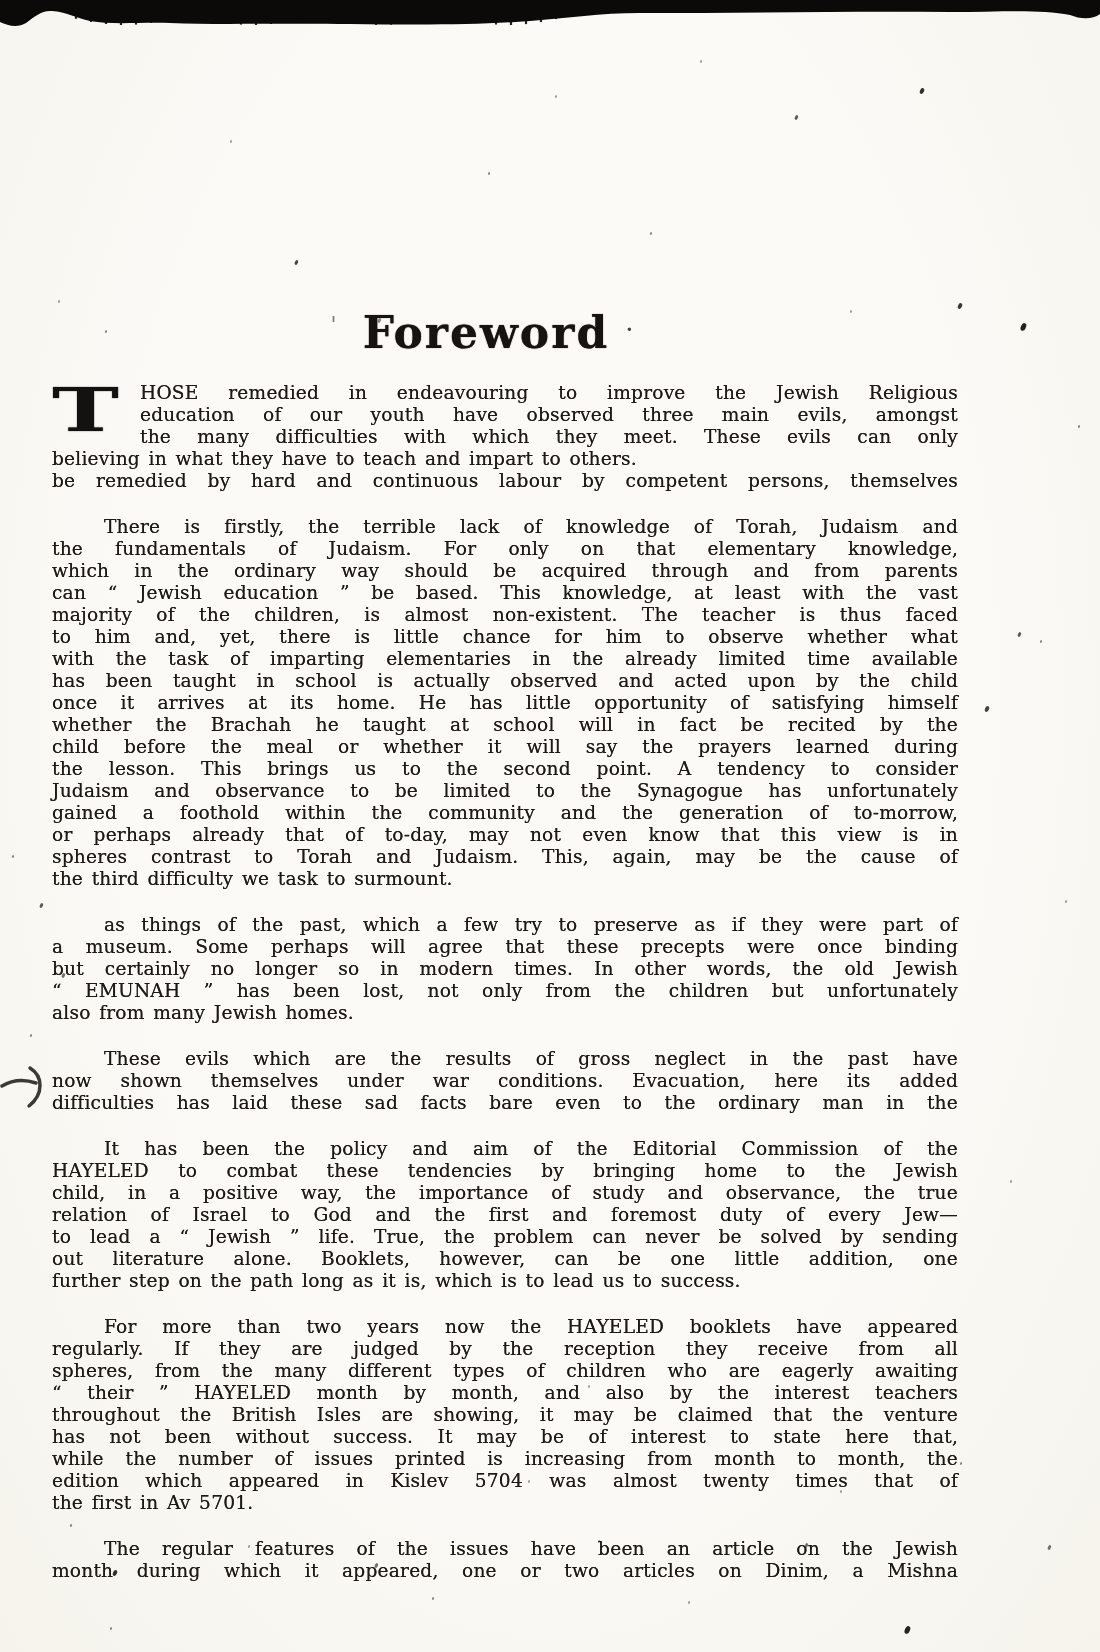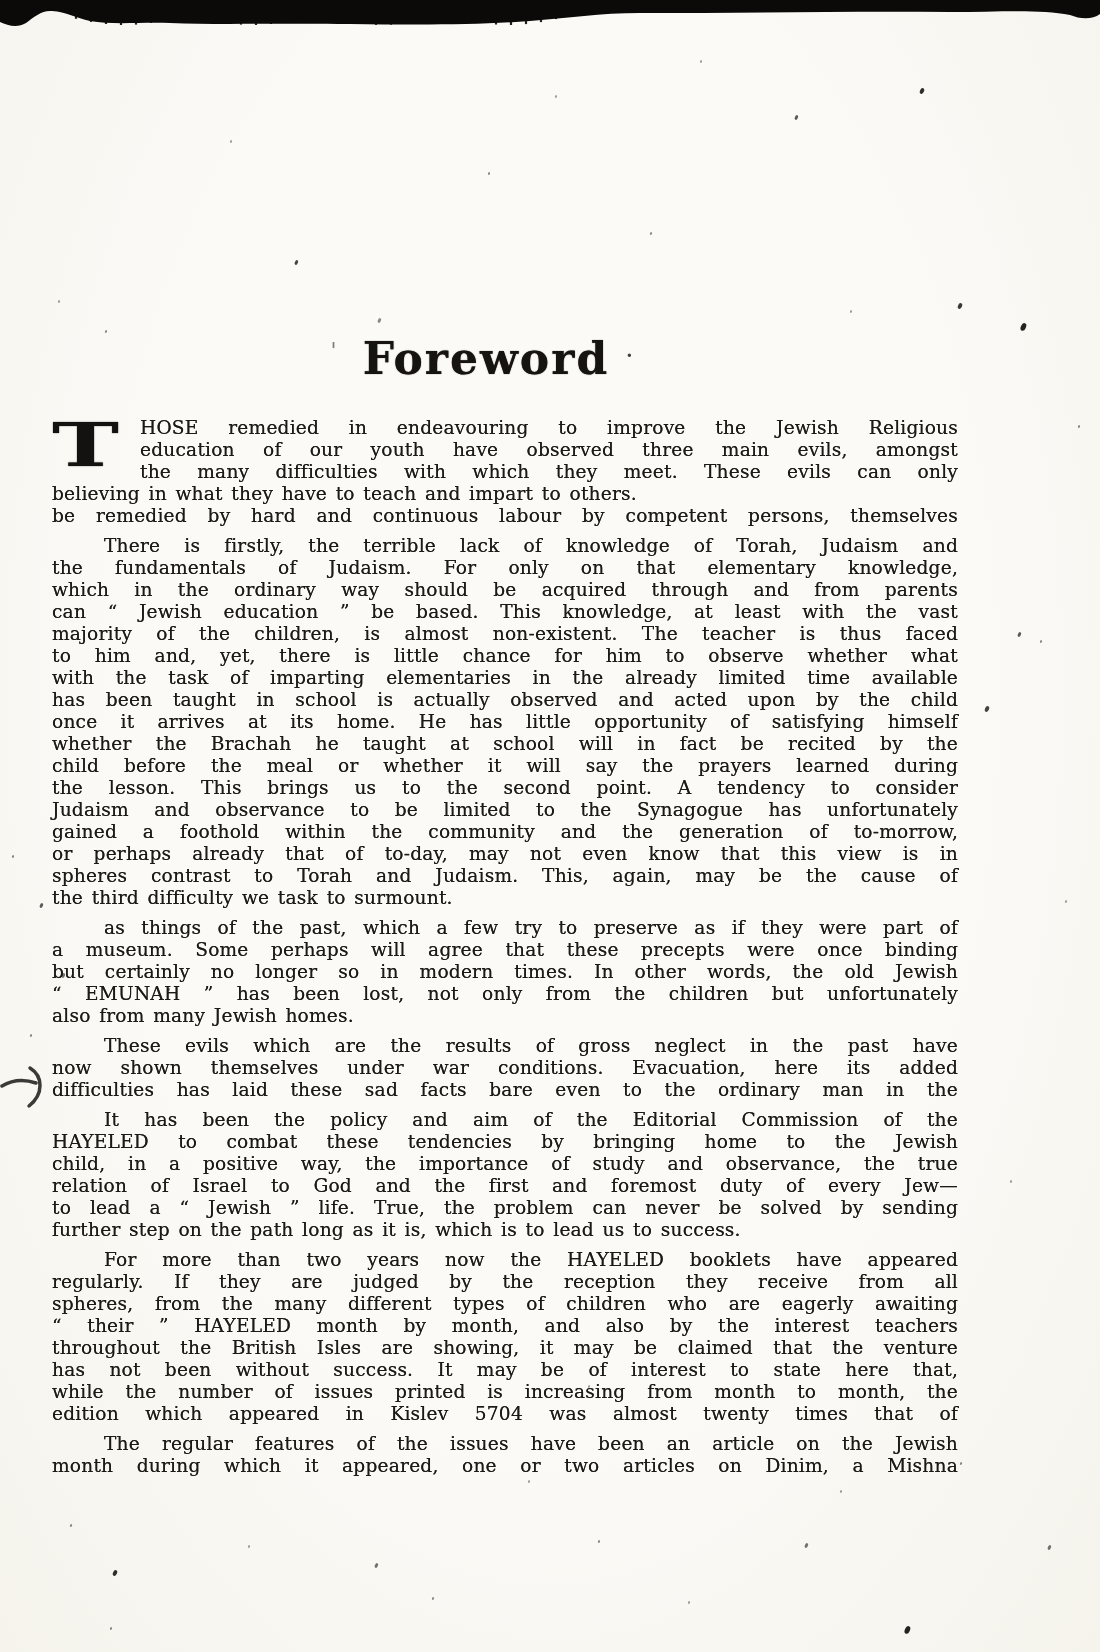--- a/index.html
+++ b/index.html
@@ -18,32 +18,32 @@
   .top-edge {
     position: absolute; top: 0; left: 0;
     width: 1100px; height: 40px; display: block;
   }
   
   .content {
     position: absolute; top: 300px; left: 52px; width: 906px;
     color: #1d1a16;
   }
   .title {
-    font-size: 44px; line-height: 68px; font-weight: bold;
-    letter-spacing: 2px; text-align: center; margin: 17px 0 24px 0;
+    font-size: 44px; line-height: 50px; font-weight: bold;
+    letter-spacing: 2px; text-align: center; margin: 0 0 24px 0;
     padding-right: 46px;
     color: #161310;
     text-shadow: 0 0 1px rgba(22,19,16,.85);
   }
   .title .mark { font-weight: normal; letter-spacing: 0; text-shadow: none; }
   .title .mark.left  { font-size: 22px; opacity: .55; vertical-align: 16px; margin-right: 26px; }
   .title .mark.right { font-size: 26px; opacity: .8;  vertical-align: 10px; margin-left: 16px; }
 
   .para { margin: 0; }
-  .para + .para { margin-top: 8px; }
+  .para + .para { margin-top: 24px; }
 
   .line {
     font-size: 18.6px; line-height: 22px;
     text-align: justify; text-align-last: justify; text-justify: inter-word;
     word-spacing: 2.5px; letter-spacing: 0.2px;
     text-shadow: 0 0 0.6px rgba(29,26,22,.8);
     white-space: normal;
   }
   .line.last { text-align-last: left; }
   .para.flow .line.last { text-align-last: justify; } 
@@ -157,32 +157,34 @@
         <div class="line">now shown themselves under war conditions.  Evacuation, here its added</div>
         <div class="line">difficulties has laid these sad facts bare even to the ordinary man in the</div>
       </div>
 
     <div class="para">
         <div class="line">It has been the policy and aim of the Editorial Commission of the</div>
         <div class="line">HAYELED to combat these tendencies by bringing home to the Jewish</div>
         <div class="line">child, in a positive way, the importance of study and observance, the true</div>
         <div class="line">relation of Israel to God and the first and foremost duty of every Jew—</div>
         <div class="line">to lead a “ Jewish ” life.  True, the problem can never be solved by sending</div>
+        <div class="line">out literature alone.  Booklets, however, can be one little addition, one</div>
         <div class="line last">further step on the path long as it is, which is to lead us to success.</div>
       </div>
 
     <div class="para">
         <div class="line">For more than two years now the HAYELED booklets have appeared</div>
         <div class="line">regularly.  If they are judged by the reception they receive from all</div>
         <div class="line">spheres, from the many different types of children who are eagerly awaiting</div>
         <div class="line">“ their ” HAYELED month by month, and also by the interest teachers</div>
         <div class="line">throughout the British Isles are showing, it may be claimed that the venture</div>
         <div class="line">has not been without success.  It may be of interest to state here that,</div>
         <div class="line">while the number of issues printed is increasing from month to month, the</div>
         <div class="line">edition which appeared in Kislev 5704 was almost twenty times that of</div>
+        <div class="line last">the first in Av 5701.</div>
       </div>
 
     <div class="para flow">
         <div class="line">The regular features of the issues have been an article on the Jewish</div>
         <div class="line last">month during which it appeared, one or two articles on Dinim, a Mishna</div>
       </div>
   </div>
 
   <svg class="pen-mark" width="54" height="54" viewBox="0 0 54 54">
     <path d="M2,24 C12,18 24,17 36,21" fill="none" stroke="#3c3a37" stroke-width="3.5" stroke-linecap="round"></path>

